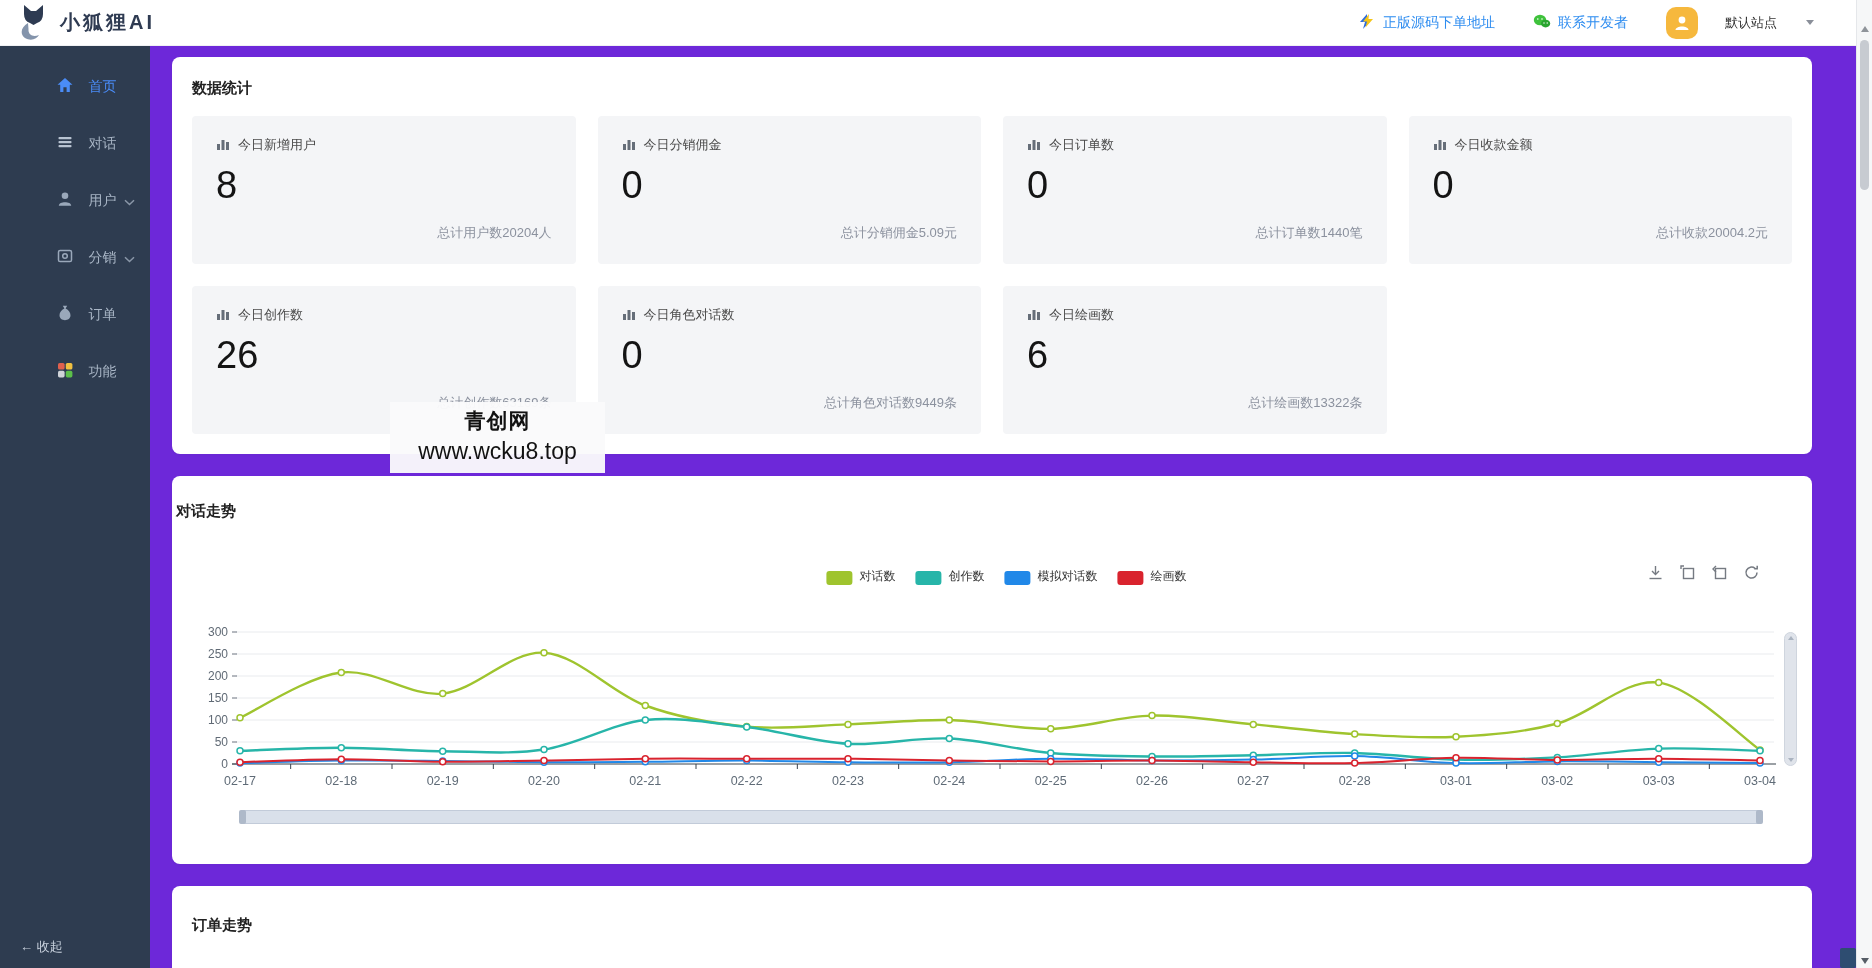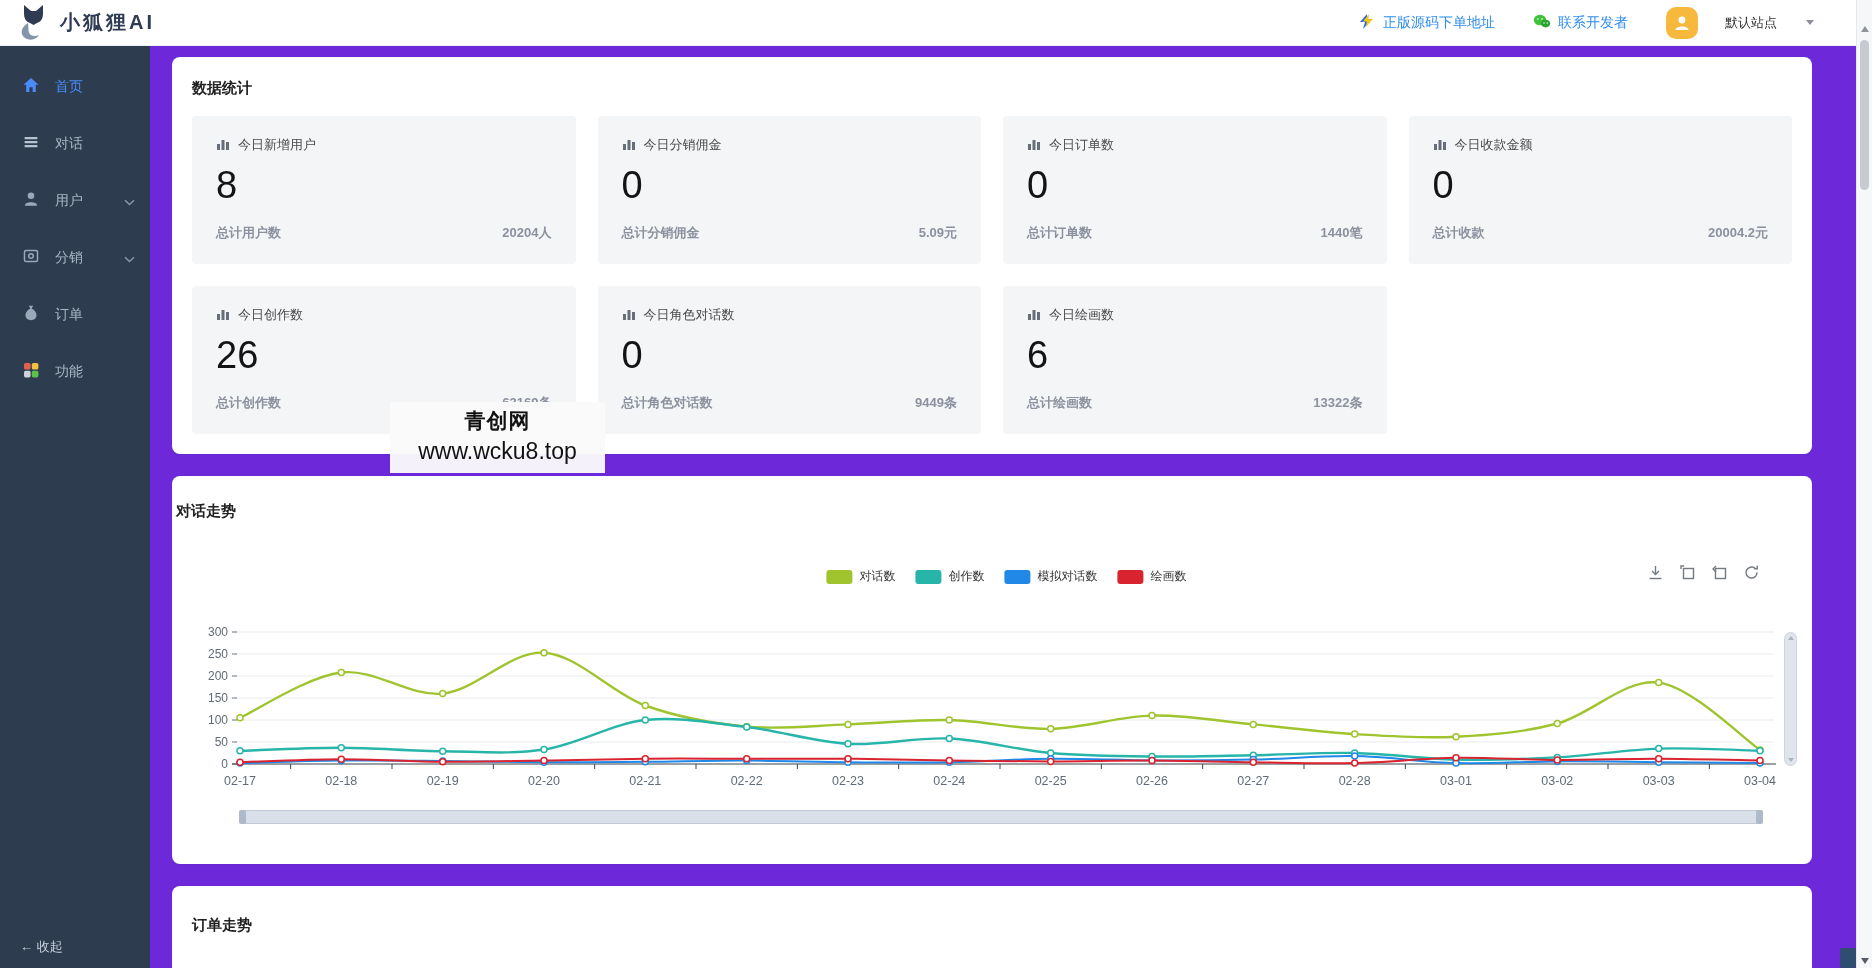--- a/index.html
+++ b/index.html
@@ -13,43 +13,43 @@
   .header-right { display:flex; align-items:center; gap:38px; margin-right:28px; }
   .hlink { display:flex; align-items:center; gap:7px; font-size:14px; color:#2d8cf0; text-decoration:none; cursor:pointer; }
   .site-sel { display:flex; align-items:center; gap:27px; cursor:pointer; }
   .avatar { width:32px; height:32px; border-radius:10px; background:#f6b83d; display:flex; align-items:center; justify-content:center; }
   .site-label { font-size:13px; color:#333; }
   .caret { width:0; height:0; border-left:4.5px solid transparent; border-right:4.5px solid transparent; border-top:5.5px solid #8a8f99; margin-left:2px; }
 
   
   .sidebar { position:absolute; top:46px; left:0; bottom:0; width:150px; background:#2e3c50; z-index:20; }
   .side-menu { padding-top:12px; }
-  .side-item { position:relative; height:57px; display:flex; align-items:center; padding-left:22px; gap:15px; cursor:pointer; }
+  .side-item { position:relative; height:57px; display:flex; align-items:center; padding-left:22px; gap:15px; cursor:pointer;justify-content:center; }
   .side-item .s-label { font-size:14px; color:#a9b6c6; }
   .side-item.active .s-label { color:#4a8cf7; }
   .side-item .chev { position:absolute; right:15px; top:50%; transform:translateY(-50%); }
   .collapse-btn { position:absolute; bottom:12px; left:0; width:100%; text-align:left; color:#c8d1dd; font-size:13px; cursor:pointer;margin-left:20px; }
 
   
   .main { position:absolute; left:150px; top:46px; width:1684px; padding:11px 22px 0 22px; }
   .panel { background:#fff; border-radius:8px; box-shadow:0 1px 3px rgba(30,40,60,.04); margin-bottom:22px; }
   .panel-title { font-size:15px; font-weight:bold; color:#222; }
 
   .stats-panel { padding:22px 20px 20px 20px; }
   .stats-grid { margin-top:18px; display:grid; grid-template-columns:repeat(4,1fr); gap:22px; }
   .stat-card { background:#f4f5f7; border-radius:4px; padding:20px 24px 18px 24px; height:148px; }
   .sc-title { display:flex; align-items:center; gap:8px; font-size:13px; color:#4a4a4a; font-weight:500; }
   .sc-value { font-size:38px; color:#141414; margin:10px 0 18px 0; line-height:42px; font-weight:400; }
-  .sc-foot { display:flex; justify-content:space-between; font-size:13px; color:#8b919e;font-weight:bold; }
+  .sc-foot { display:flex; justify-content:flex-end; font-size:13px; color:#8b919e; }
 
   
   .chart-panel { position:relative; height:388px; }
   .chart-panel .panel-title { position:absolute; left:4px; top:26px; }
   .legend { position:absolute; top:92px; left:50%; transform:translateX(-46%); display:flex; align-items:center; gap:20px; }
-  .lg-item { display:flex; align-items:center; gap:7px; cursor:pointer; }
+  .lg-item { display:flex; align-items:flex-end; gap:7px; cursor:pointer; }
   .lg-swatch { width:26px; height:14px; border-radius:3px; }
   .lg-label { font-size:12px; color:#333; }
   .toolbox { position:absolute; top:88px; right:52px; display:flex; align-items:center; gap:15px; }
   .tool-btn { cursor:pointer; display:flex; }
   .chart-wrap { position:absolute; left:0; top:120px; width:1661px; height:210px; }
   .h-slider { position:absolute; left:68px; top:334px; width:1522px; height:14px; background:#d9e0ea; border:1px solid #c2cbd9; border-radius:2px; cursor:pointer; }
   .h-slider .hz-handle { position:absolute; top:-1px; width:7px; height:14px; background:#aeb9c9; border-radius:2px; }
   .h-slider .hz-left{ left:-2px; } .h-slider .hz-right{ right:-2px; }
   .v-slider { position:absolute; left:1612px; top:156px; width:13px; height:134px; background:#e0e4eb; border:1px solid #cfd5de; border-radius:7px; cursor:pointer; display:flex; flex-direction:column; justify-content:space-between; align-items:center; padding:3px 0; }
   .v-up { width:0;height:0;border-left:3.5px solid transparent;border-right:3.5px solid transparent;border-bottom:4.5px solid #aab3c0; }

